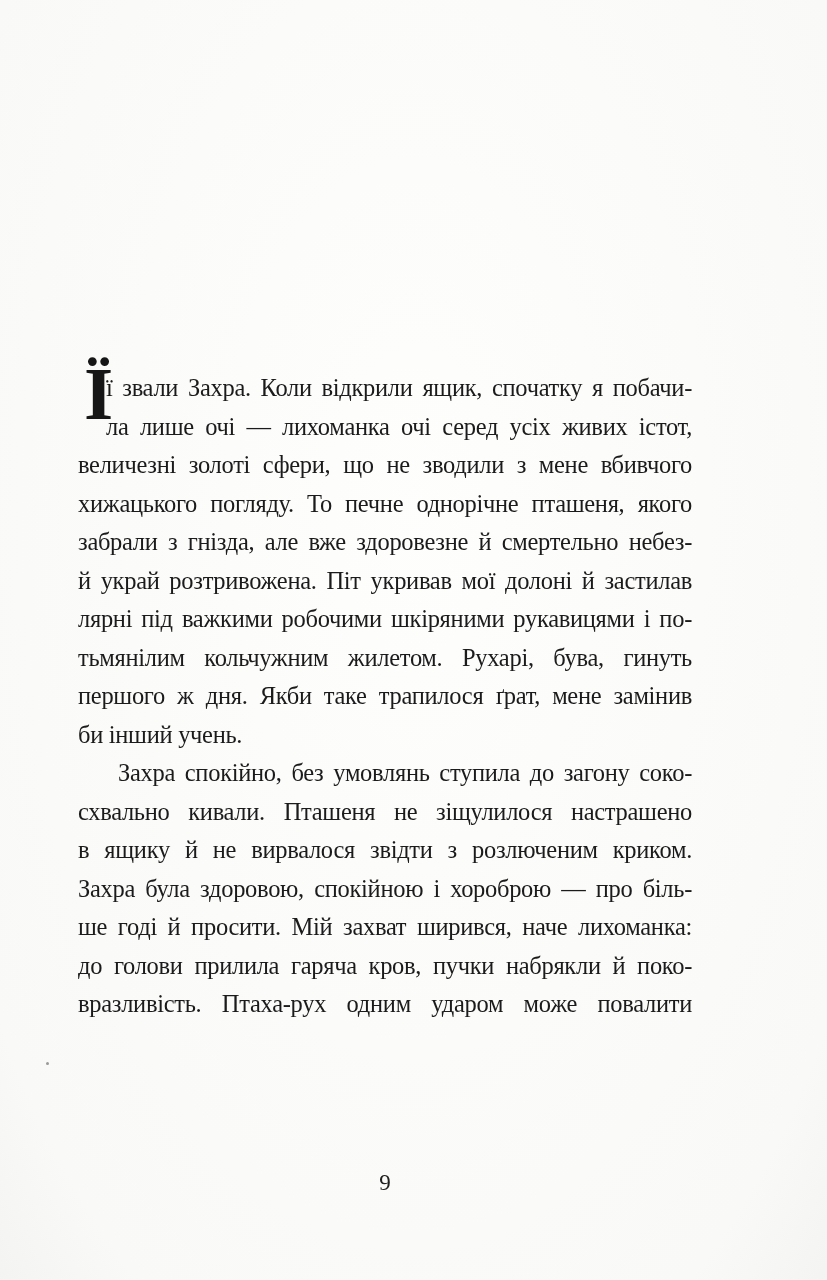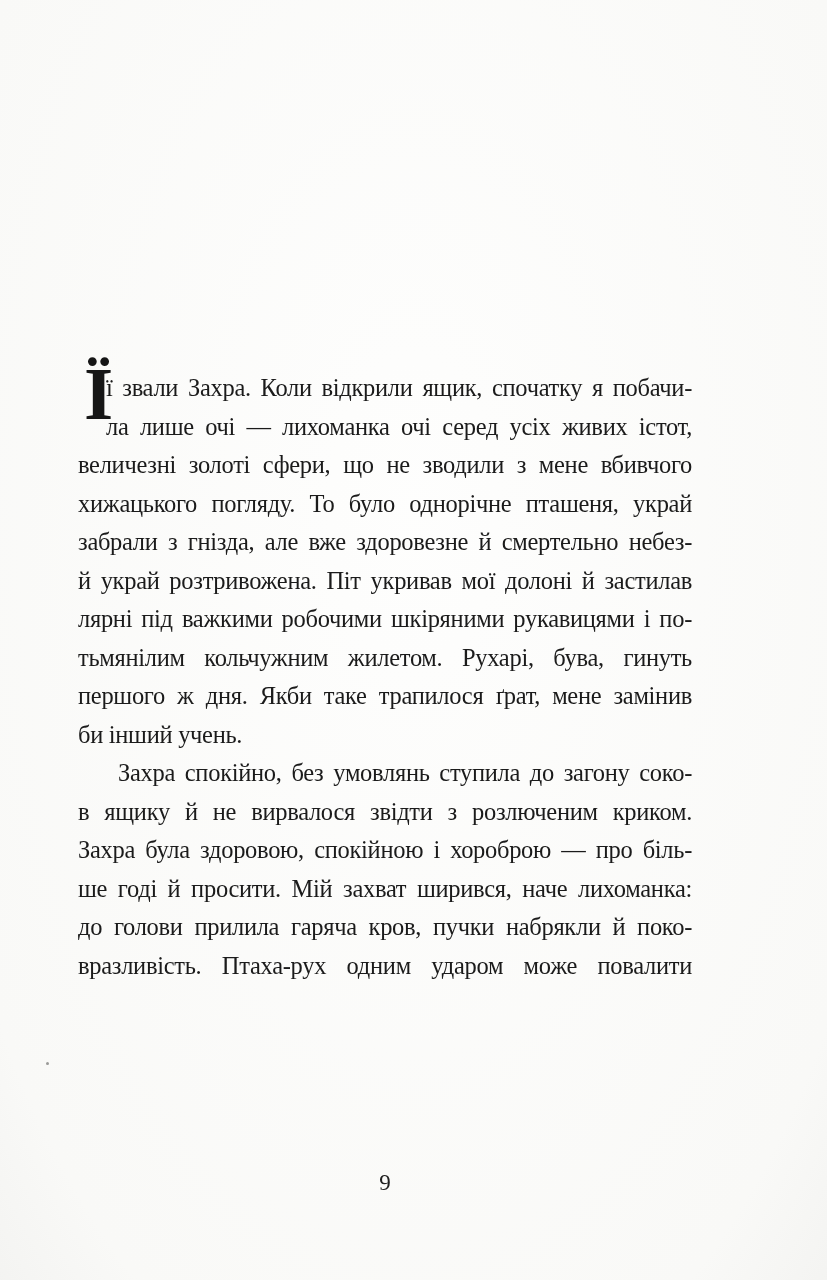--- a/index.html
+++ b/index.html
@@ -73,28 +73,29 @@
 </head>
 <body>
 
 <div class="scan-page">
   <div class="dropcap">Ї</div>
 
   <div class="text-block">
       <div class="line dropcap-offset">ї звали Захра. Коли відкрили ящик, спочатку я побачи-</div>
       <div class="line dropcap-offset">ла лише очі — лихоманка очі серед усіх живих істот,</div>
       <div class="line">величезні золоті сфери, що не зводили з мене вбивчого</div>
-      <div class="line">хижацького погляду. То було однорічне пташеня, украй</div>
+      <div class="line">хижацького погляду. То печне однорічне пташеня, якого</div>
       <div class="line">забрали з гнізда, але вже здоровезне й смертельно небез-</div>
       <div class="line">й украй розтривожена. Піт укривав мої долоні й застилав</div>
       <div class="line">лярні під важкими робочими шкіряними рукавицями і по-</div>
       <div class="line">тьмянілим кольчужним жилетом. Рухарі, бува, гинуть</div>
       <div class="line">першого ж дня. Якби таке трапилося ґрат, мене замінив</div>
       <div class="line para-end">би інший учень.</div>
       <div class="line indent">Захра спокійно, без умовлянь ступила до загону соко-</div>
+      <div class="line">схвально кивали. Пташеня не зіщулилося настрашено</div>
       <div class="line">в ящику й не вирвалося звідти з розлюченим криком.</div>
       <div class="line">Захра була здоровою, спокійною і хороброю — про біль-</div>
       <div class="line">ше годі й просити. Мій захват ширився, наче лихоманка:</div>
       <div class="line">до голови прилила гаряча кров, пучки набрякли й поко-</div>
       <div class="line">вразливість. Птаха-рух одним ударом може повалити</div>
     </div>
 
   <div class="page-number">9</div>
 
   <div class="speck"></div>

